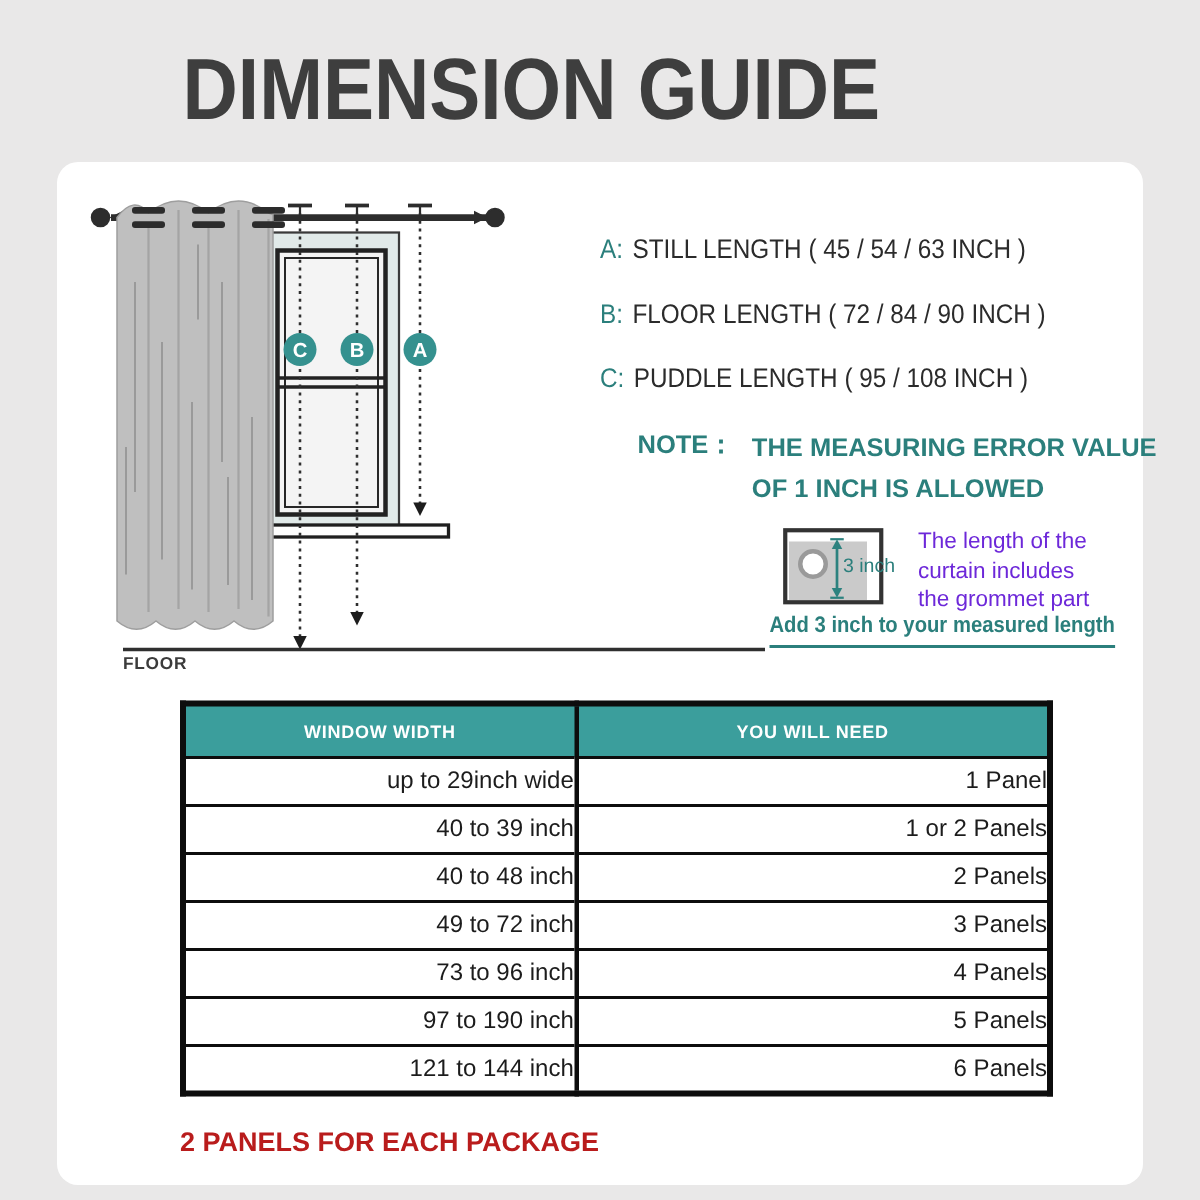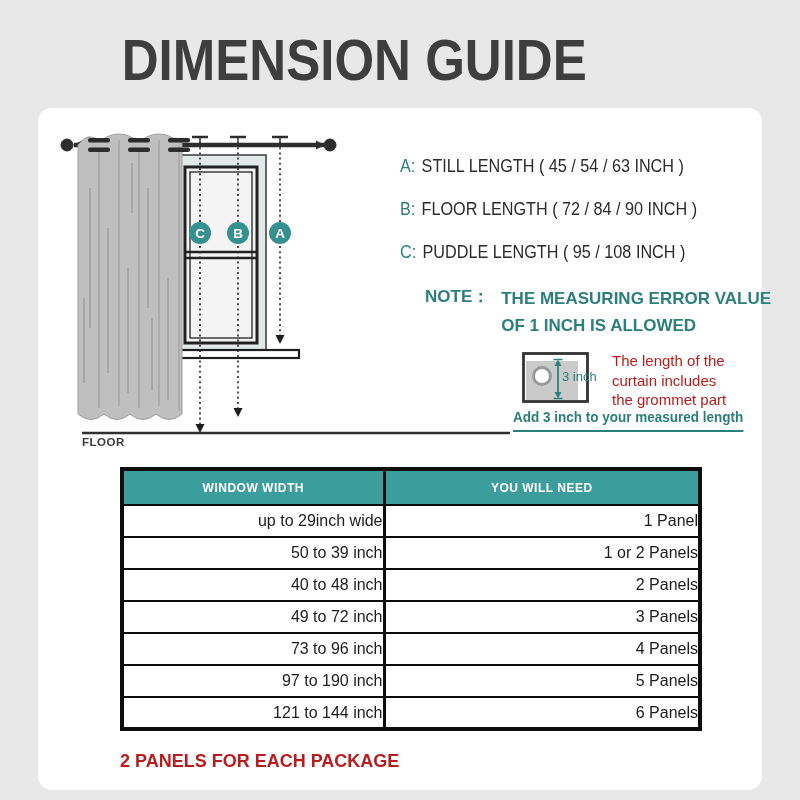--- a/index.html
+++ b/index.html
@@ -21,21 +21,21 @@
   .lk { color:var(--teal-dark,#2b7f7c); margin-right:7px; }
 
   .note { position:absolute; left:401px; top:285px; display:flex; font-size:17px;
           font-weight:bold; color:var(--teal-dark,#2b7f7c); white-space:nowrap; }
   .note-key { margin-right:12px;margin-left:24px; }
   .note-col div { line-height:27px; }
 
   .g-measure { position:absolute; left:562px; top:369px; font-size:13px;
                color:var(--teal-dark,#2b7f7c); white-space:nowrap;text-align:right; }
   .g-caption { position:absolute; left:612px; top:351px; font-size:15px; line-height:19.5px;
-               color:#b91c1c; white-space:nowrap; }
+               color:#6d28d9; white-space:nowrap; }
   .g-tip { position:absolute; left:513px; top:408px; font-size:15px; font-weight:bold;
            color:var(--teal-dark,#2b7f7c); white-space:nowrap; transform:scaleX(.9);
            transform-origin:0 0; padding-bottom:5px;
            border-bottom:2px solid var(--teal-dark,#2b7f7c); }
 
   table.panels { position:absolute; left:120px; top:467px; width:578px;
                  border-collapse:collapse; border:4px solid #0d0d0d; table-layout:fixed; }
   table.panels col.c1 { width:262px; }
   table.panels col.c2 { width:316px; }
   table.panels th { background:var(--teal,#3b9e9c); color:#ffffff; font-size:12px;
@@ -189,21 +189,21 @@
         <th>WINDOW WIDTH</th>
         <th>YOU WILL NEED</th>
       </tr>
     </thead>
     <tbody>
       <tr>
           <td>up to 29inch wide</td>
           <td>1 Panel</td>
         </tr>
       <tr>
-          <td>50 to 39 inch</td>
+          <td>40 to 39 inch</td>
           <td>1 or 2 Panels</td>
         </tr>
       <tr>
           <td>40 to 48 inch</td>
           <td>2 Panels</td>
         </tr>
       <tr>
           <td>49 to 72 inch</td>
           <td>3 Panels</td>
         </tr>

